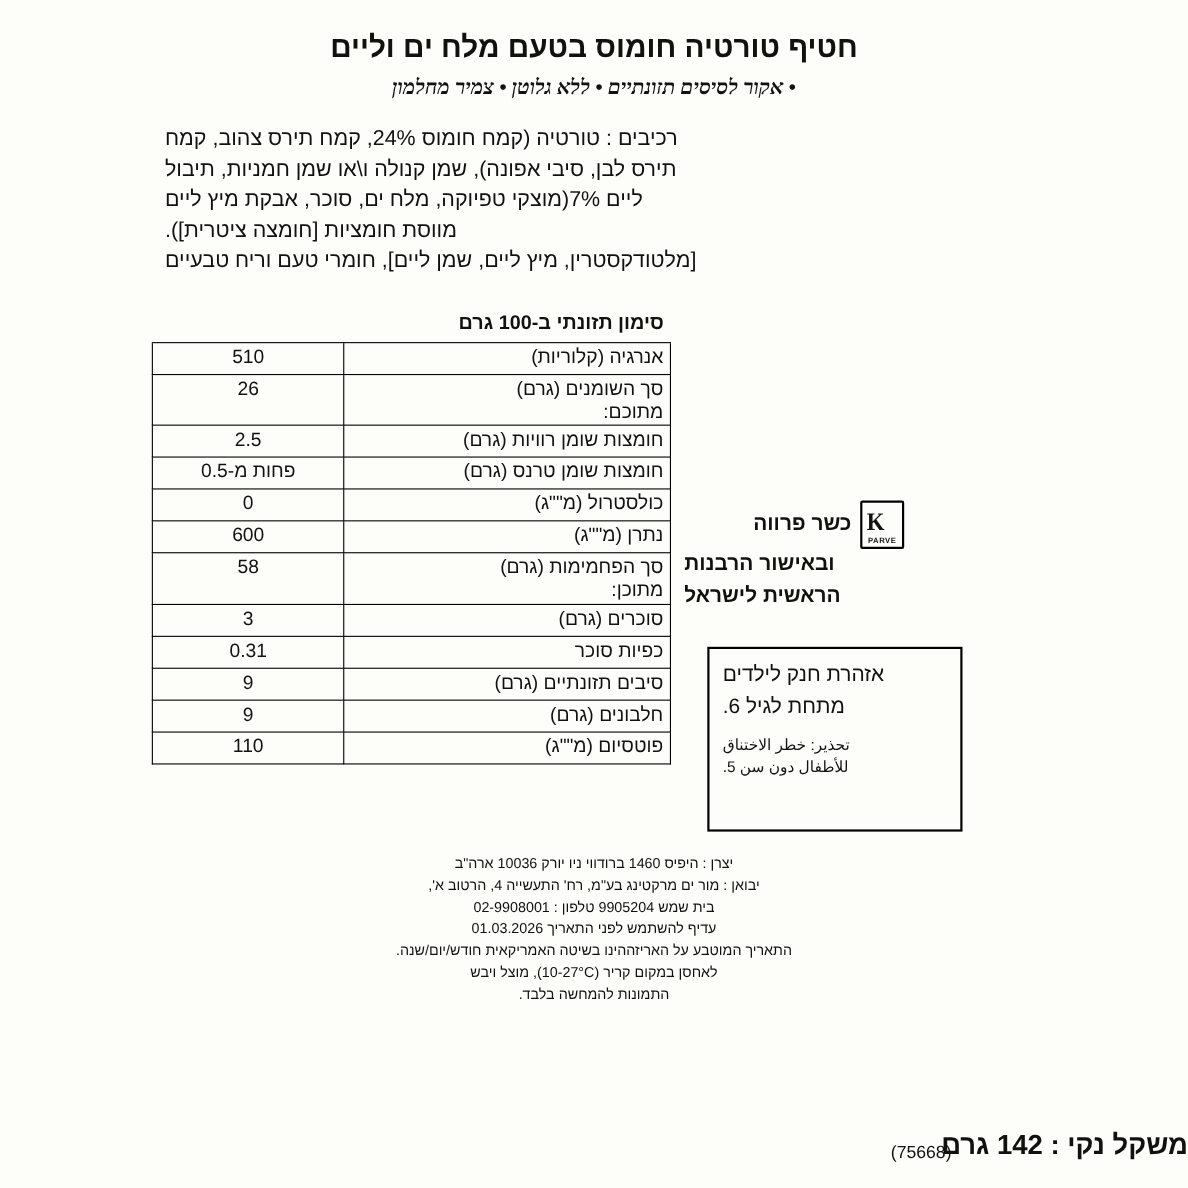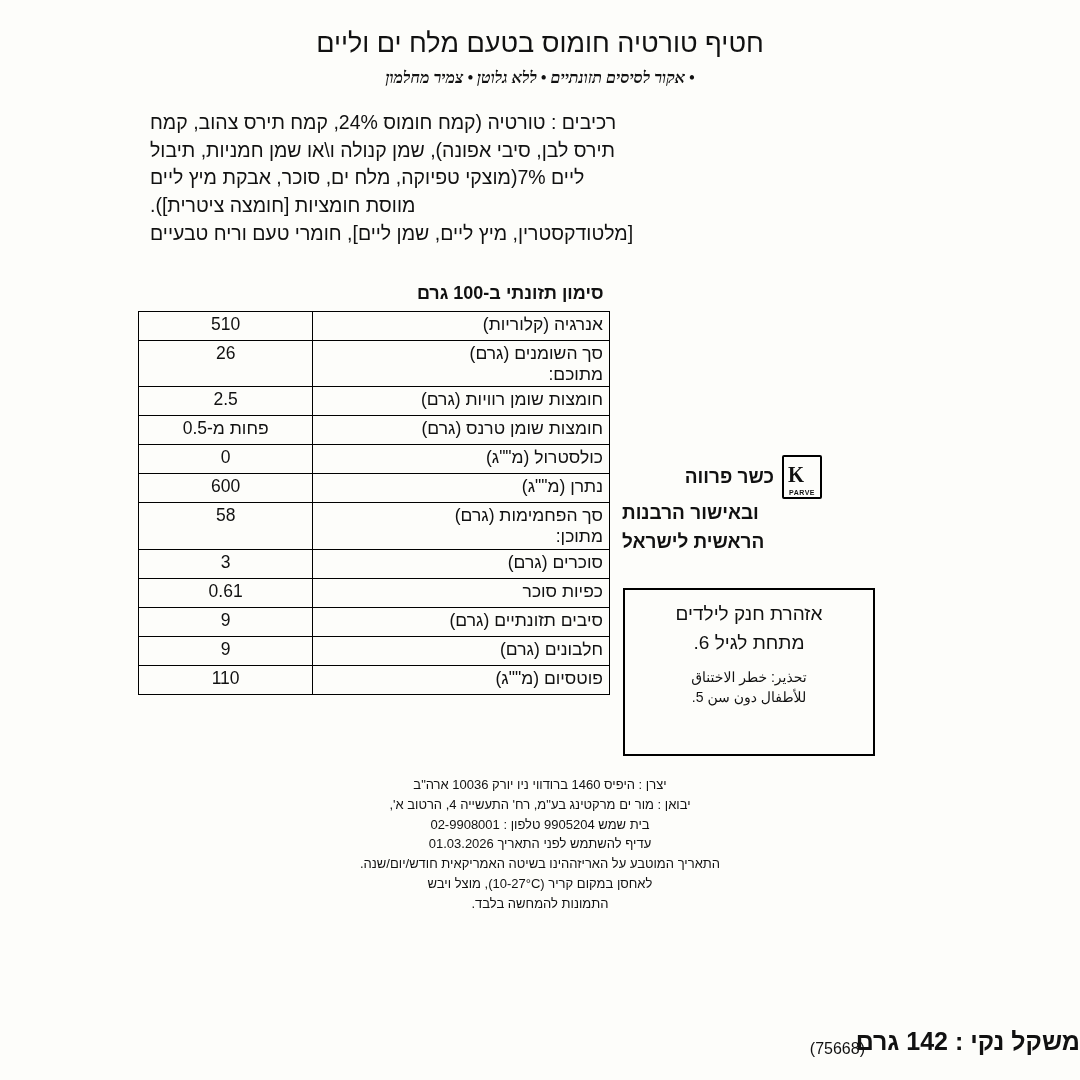--- a/index.html
+++ b/index.html
@@ -17,28 +17,28 @@
   }
   .page {
     position: absolute;
     inset: 0;
     padding: 0;
   }
   
   .title {
     text-align: center;
     font-size: 27px;
-    font-weight: normal;
+    font-weight: bold;
     letter-spacing: 0px;
     margin-top: 28px;
     direction: rtl;
   }
   .subtitle {
     text-align: center;
-    font-size: 16px;
+    font-size: 19px;
     font-weight: bold;
     font-family: "Liberation Serif", serif;
     font-style: italic;
     margin-top: 10px;
     direction: rtl;
   }
   
   .ingredients {
     direction: rtl;
     text-align: left;
@@ -132,29 +132,30 @@
     font-size: 7px;
     letter-spacing: 0.5px;
     font-weight: bold;
   }
 
   
   .warning {
     position: absolute;
     top: 588px;
     right: 205px;
-    width: 252px;
+    width: 232px;
     height: 168px;
     border: 2.2px solid #000;
     box-sizing: border-box;
     direction: rtl;
-    text-align: center;
+    text-align: left;
     font-size: 19px;
     line-height: 1.5;
     padding-top: 10px;
+    padding-left: 12px;
   }
   .warning .ar {
     direction: rtl;
     font-size: 14px;
     margin-top: 10px;
     line-height: 1.45;
   }
 
   
   .footer {
@@ -247,21 +248,21 @@
       <td class="value">58</td>
     </tr>
 
     <tr>
       <td class="label b">סוכרים (גרם)</td>
       <td class="value">3</td>
     </tr>
 
     <tr>
       <td class="label b">כפיות סוכר</td>
-      <td class="value">0.61</td>
+      <td class="value">0.31</td>
     </tr>
 
     <tr>
       <td class="label">סיבים תזונתיים (גרם)</td>
       <td class="value">9</td>
     </tr>
 
     <tr>
       <td class="label">חלבונים (גרם)</td>
       <td class="value">9</td>

